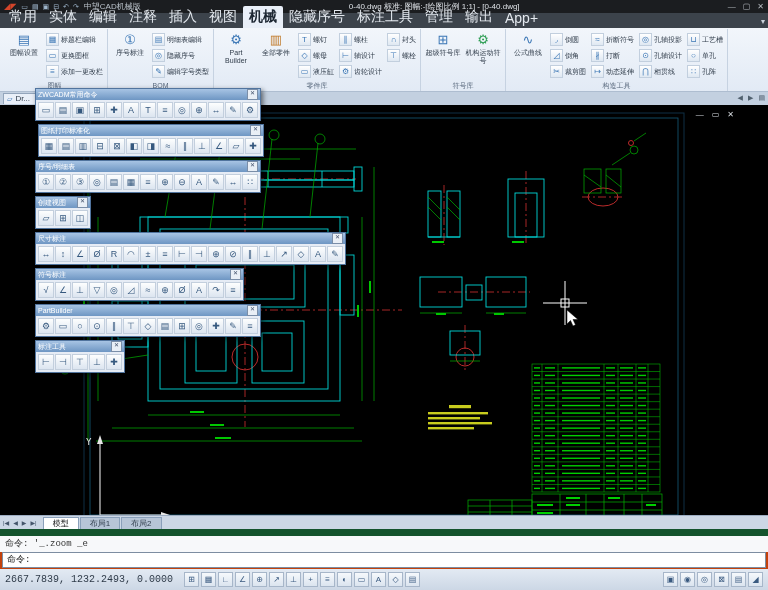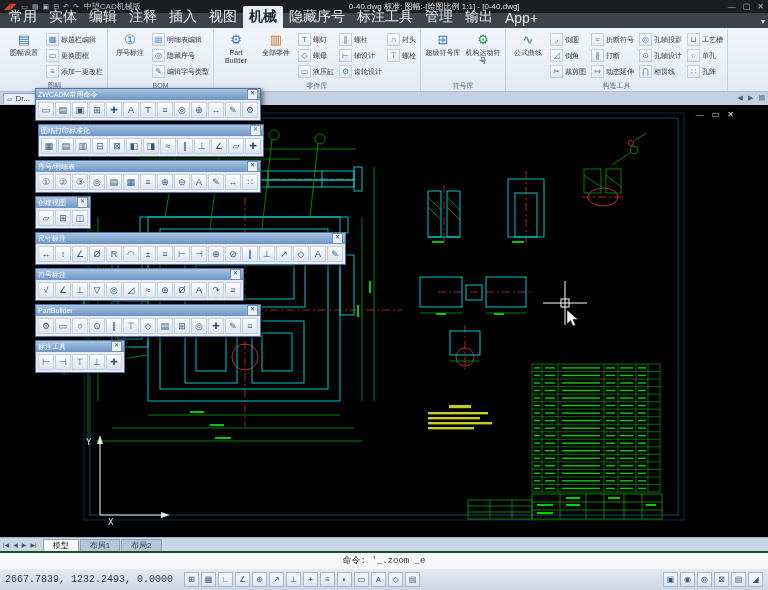--- a/index.html
+++ b/index.html
@@ -71,21 +71,21 @@
   
   .layouttabs{height:13px;background:#ccd7e5;display:flex;align-items:center;font-size:8px;
               gap:1px;padding:0 2px;flex:0 0 auto;border-top:1px solid #9dadc2;}
   .lnavgrp{display:flex;gap:2px;margin-right:4px;}
   .lnav{font-size:6px;color:#44556a;padding:0 1px;}
   .ltabs{display:flex;gap:1px;}
   .ltab{padding:0 9px;background:#b7c5d7;border:1px solid #8aa0ba;border-bottom:none;font-size:8px;color:#33404f;text-align:center;}
   .ltab.active{background:#ffffff;color:#111;}
 
   
-  .cmd{background:#c2410c;flex:0 0 auto;border-top:2px solid #14532d;text-align:center;}
+  .cmd{background:#c2410c;flex:0 0 auto;border-top:7px solid #14532d;}
   .cmd-hist{height:14px;background:#f7f8fa;font-family:"Liberation Mono",monospace;font-size:9px;
             color:#333;padding:1px 5px;white-space:nowrap;}
   .cmd-input{height:14px;border:1px solid #7d8da1;margin:0 2px 1px 2px;background:#fff;
              font-family:"Liberation Mono",monospace;font-size:9px;color:#222;padding:0 4px;}
 
   
   .statusbar{height:21px;background:linear-gradient(#e3eaf3,#ccd7e5);display:flex;align-items:center;
              font-size:8px;padding:0 5px;gap:3px;flex:0 0 auto;color:#2e3a48;}
   .coords{font-family:"Liberation Mono",monospace;font-size:10px;margin-right:8px;white-space:nowrap;}
   .sicons{display:flex;gap:2px;}
@@ -621,20 +621,21 @@
       </span>
     <span class="ltabs">
         <span class="ltab active">模型</span>
         <span class="ltab">布局1</span>
         <span class="ltab">布局2</span>
       </span>
   </div>
 
   <div class="cmd">
     <div class="cmd-hist">命令: '_.zoom _e</div>
+    <div class="cmd-input"><span>命令:</span></div>
   </div>
 
   <div class="statusbar">
     <span class="coords">2667.7839, 1232.2493, 0.0000</span>
     <span class="sicons">
         <span class="sicon">⊞</span>
         <span class="sicon">▦</span>
         <span class="sicon">∟</span>
         <span class="sicon">∠</span>
         <span class="sicon">⊕</span>

